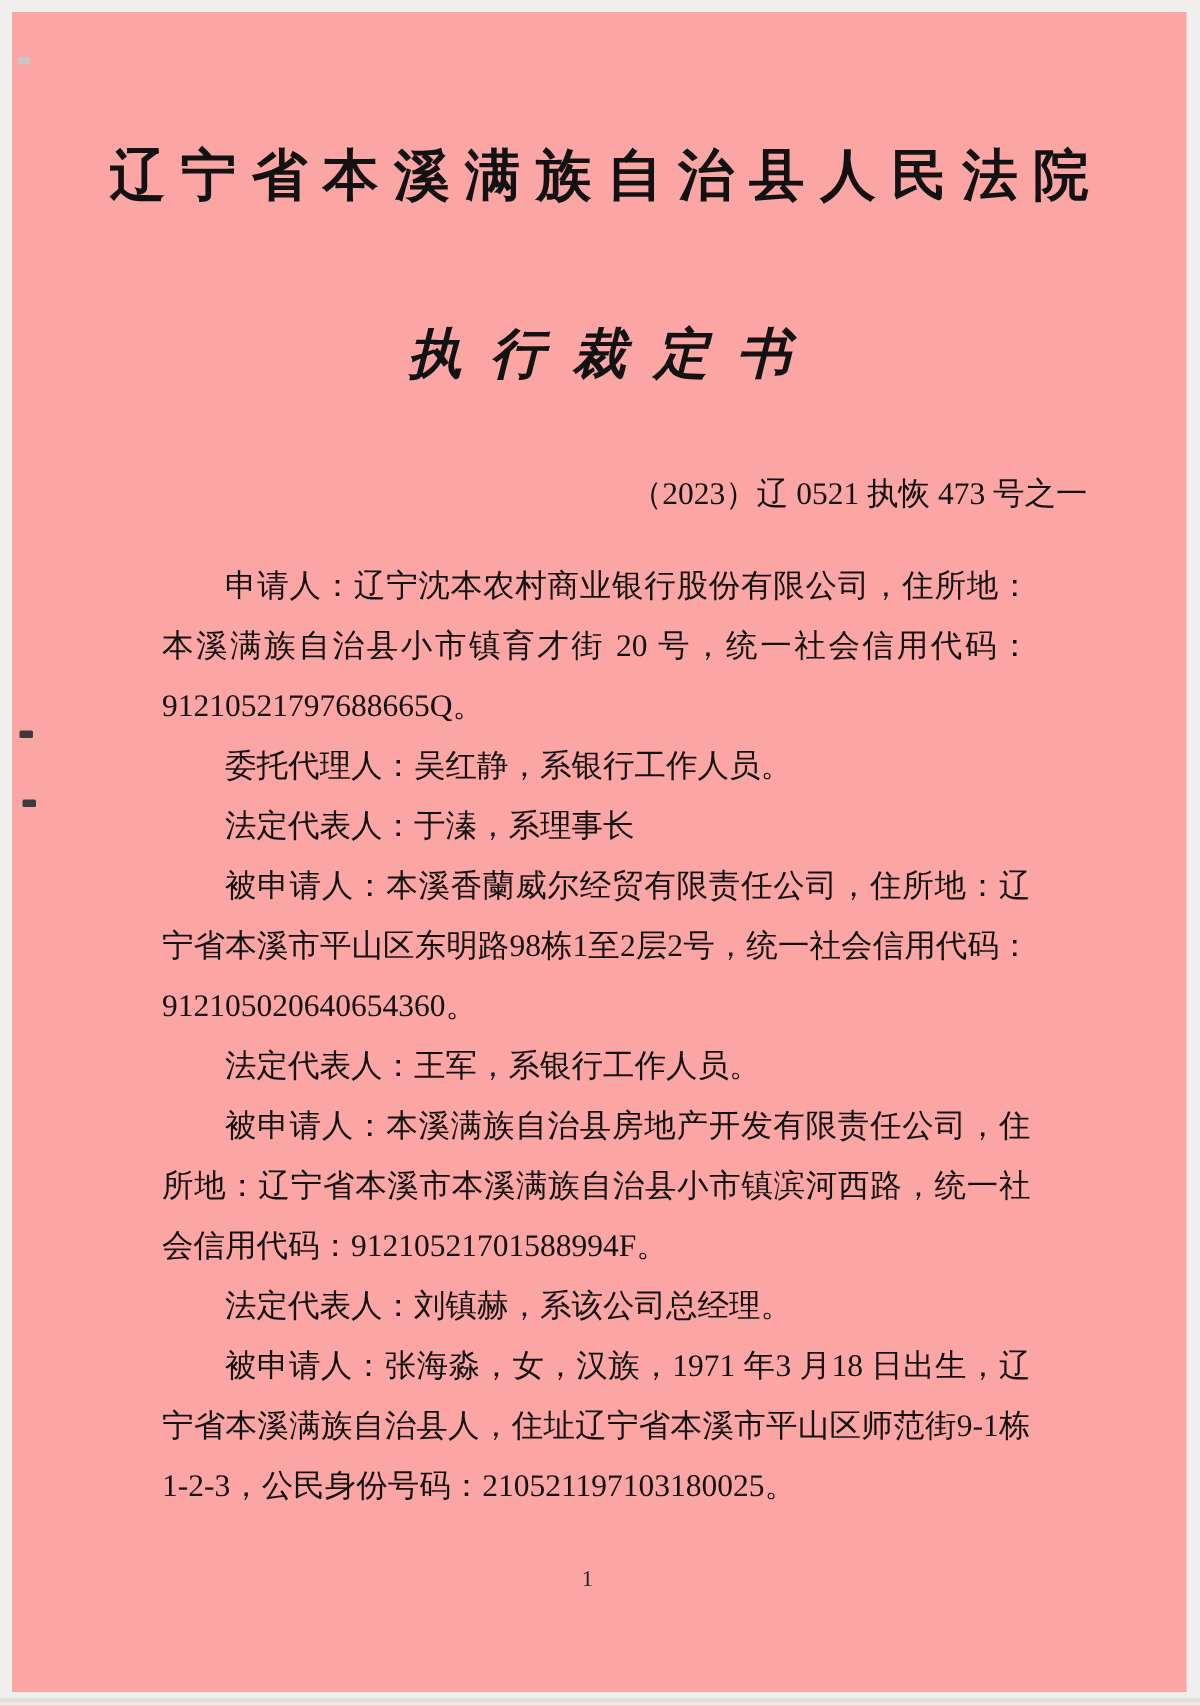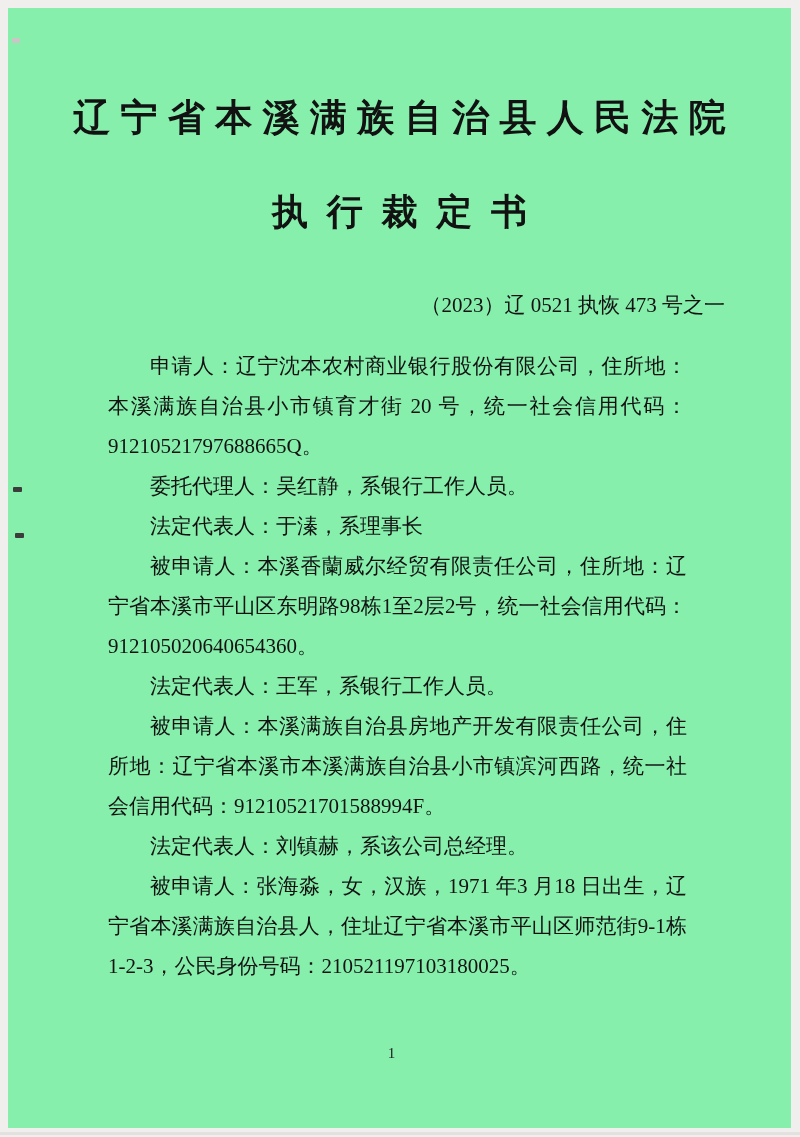--- a/index.html
+++ b/index.html
@@ -14,43 +14,44 @@
     font-family: "Liberation Serif", "DejaVu Serif", serif;
     color: #121212;
     overflow: hidden;
   }
   .page {
     position: absolute;
     left: 8px;
     top: 8px;
     width: 783px;
     height: 1120px;
-    background: #86efac;
+    background: #fca5a5;
     box-sizing: border-box;
     padding-top: 88px;
   }
   .court-name {
     margin: 0;
     text-align: center;
     font-size: 37px;
     font-weight: 700;
     letter-spacing: 0.28em;
     text-indent: 0.28em;
     line-height: 44px;
     white-space: nowrap;
   }
   .doc-title {
-    margin: 50px 0 0 0;
+    margin: 74px 0 0 0;
     text-align: center;
     font-size: 36px;
     font-weight: 700;
     letter-spacing: 0.52em;
     text-indent: 0.52em;
     line-height: 44px;
     white-space: nowrap;
+    font-style: italic;
   }
   .case-number {
     margin-top: 56px;
     text-align: right;
     padding-right: 66px;
     font-size: 21px;
     line-height: 30px;
     margin-left: 26px;
   }
   .body-text {

